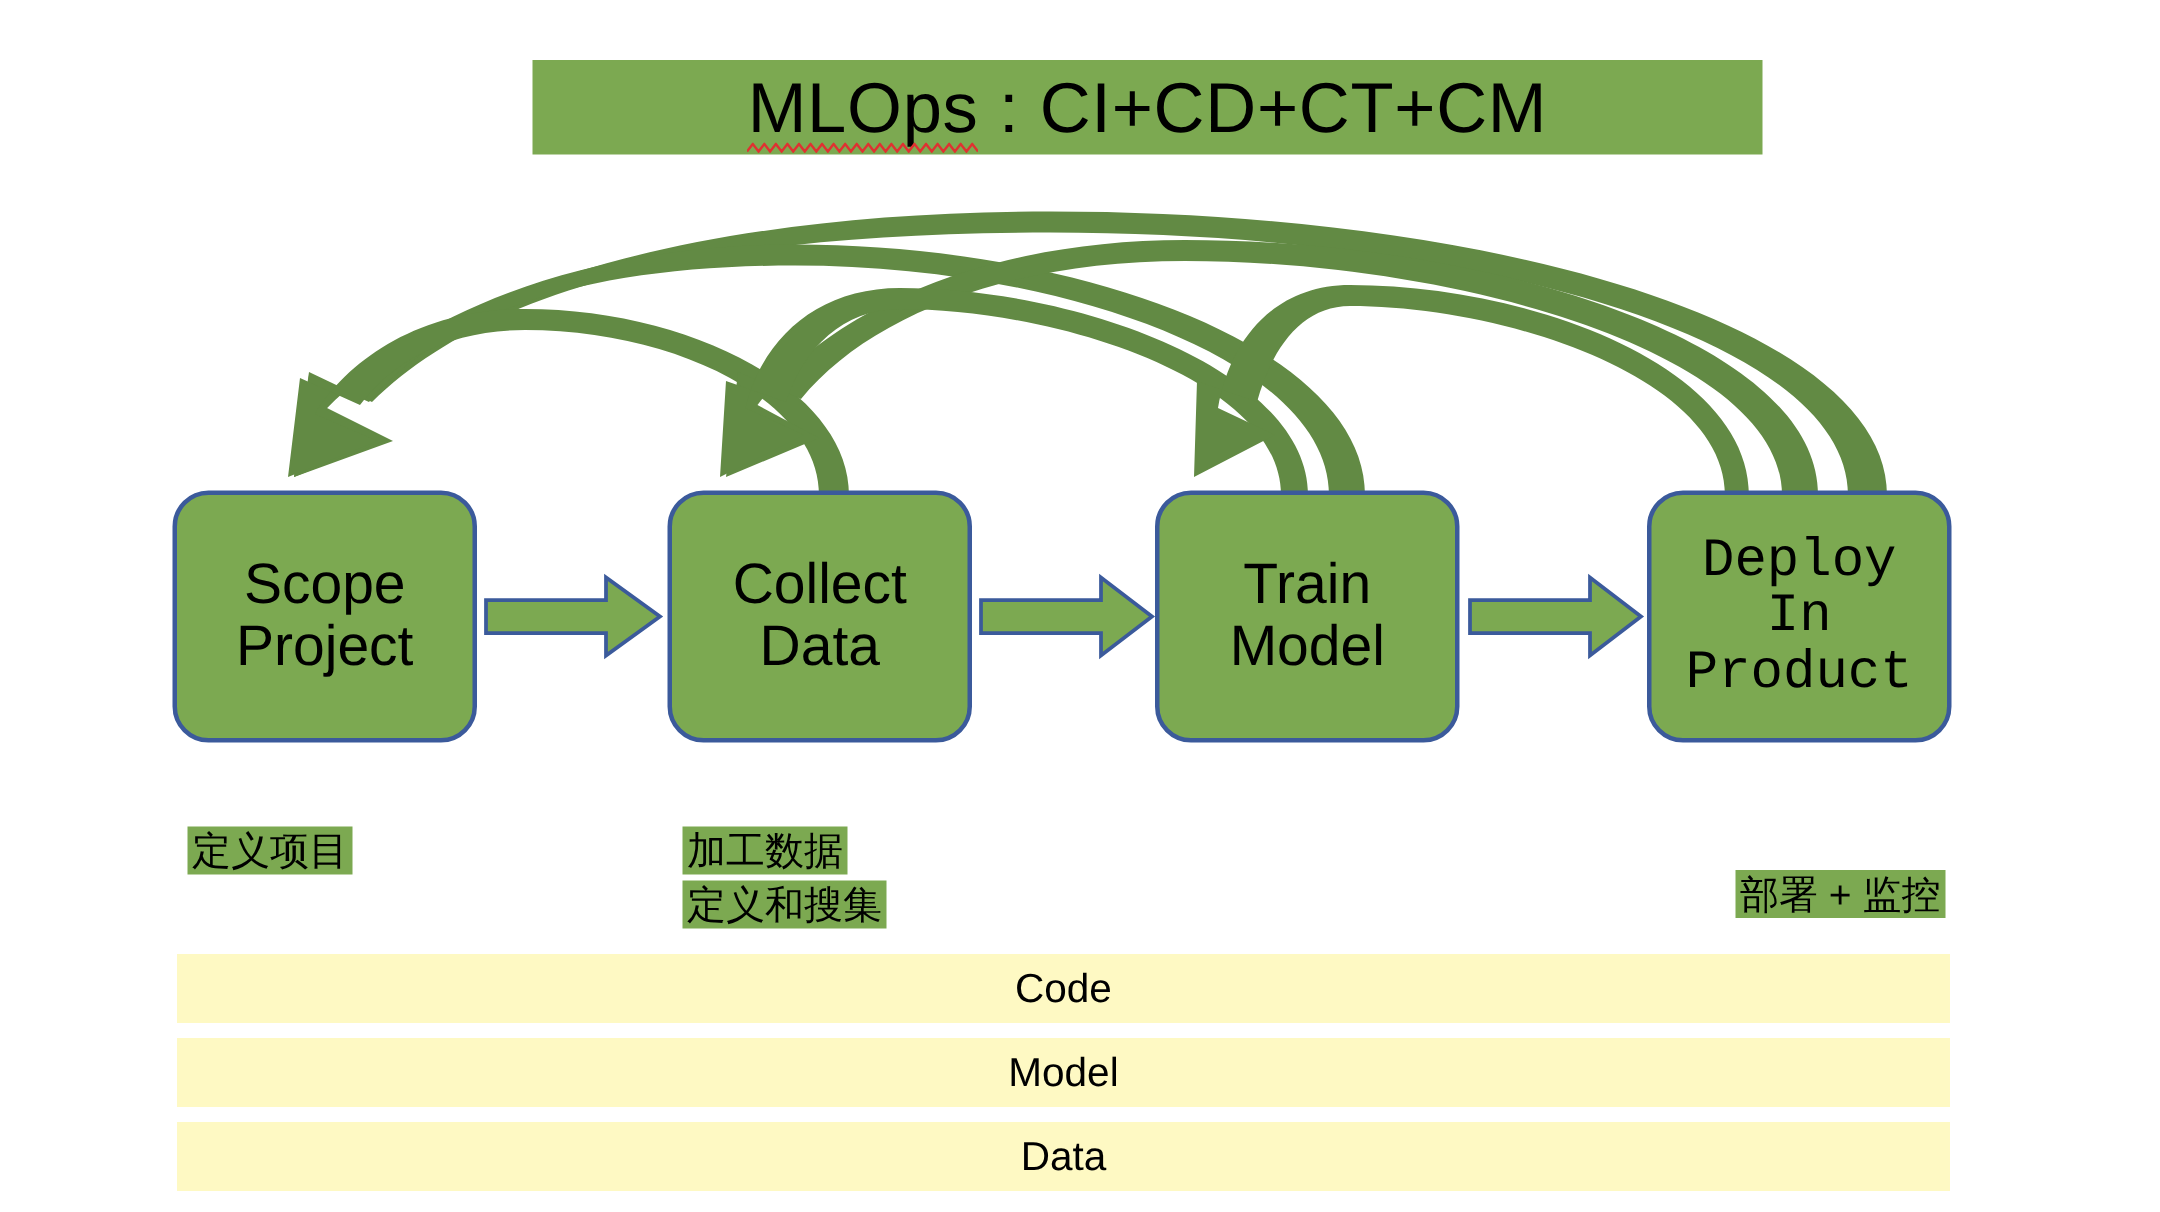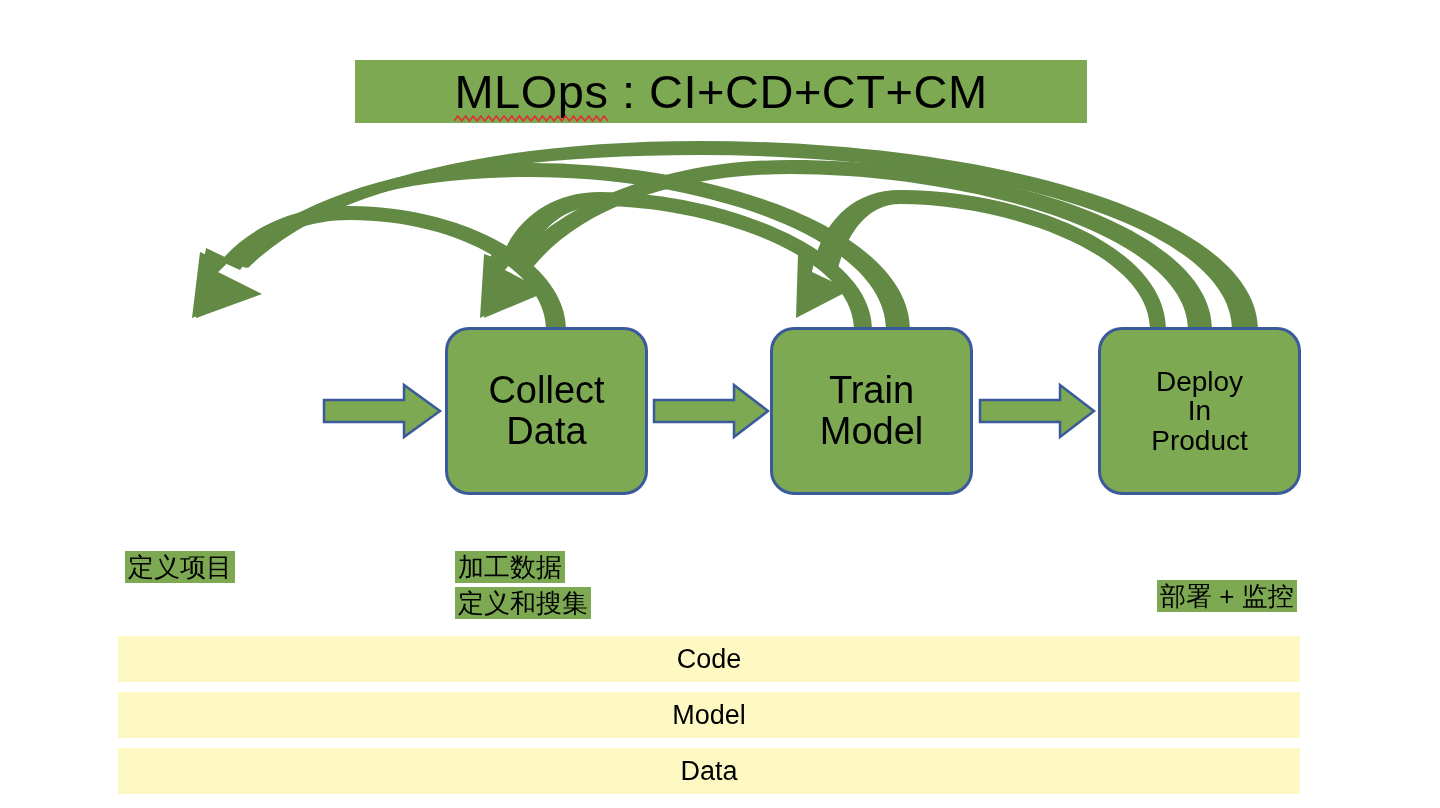--- a/index.html
+++ b/index.html
@@ -17,27 +17,26 @@
     height: 808px;
     background: #ffffff;
     overflow: hidden;
   }
 
   
   .title-band {
     position: absolute;
     left: 355px;
     top: 40px;
-    width: 732px;
+    width: 820px;
     height: 63px;
     background: #7CA951;
     display: flex;
     align-items: center;
     justify-content: center;
-    margin-top: 20px;
   }
   .title-text {
     position: relative;
     font-size: 47px;
     line-height: 1;
     color: #000000;
     white-space: pre;
     letter-spacing: 0.5px;
   }
   .title-text .spell {
@@ -68,22 +67,23 @@
     z-index: 6;
   }
   .stage-label {
     font-size: 38px;
     line-height: 1.07;
     color: #000000;
     text-align: center;
     white-space: pre-line;
   }
   .stage-label.small {
-    font-size: 28px;
+    font-size: 36px;
     line-height: 1.04;
+    font-family: Liberation Mono, monospace;
   }
 
   
   .caption {
     position: absolute;
     font-size: 26px;
     line-height: 1.38;
     color: #000000;
     z-index: 6;
     margin-top: 21px;
@@ -192,20 +192,24 @@
                C 850 190, 820 226, 812 272
                L 850 290
                L 796 318
                L 798 254
                L 838 268
                C 848 232, 868 204, 900 204
                C 1004 204, 1150 252, 1150 330 Z"></path>
     </g>
   </svg>
 
+  <div class="stage-box" style="left:115px; top:327px;">
+    <div class="stage-label">Scope
+Project</div>
+  </div>
 
   <div class="stage-box" style="left:445px; top:327px;">
     <div class="stage-label">Collect
 Data</div>
   </div>
 
   <div class="stage-box" style="left:770px; top:327px;">
     <div class="stage-label">Train
 Model</div>
   </div>

